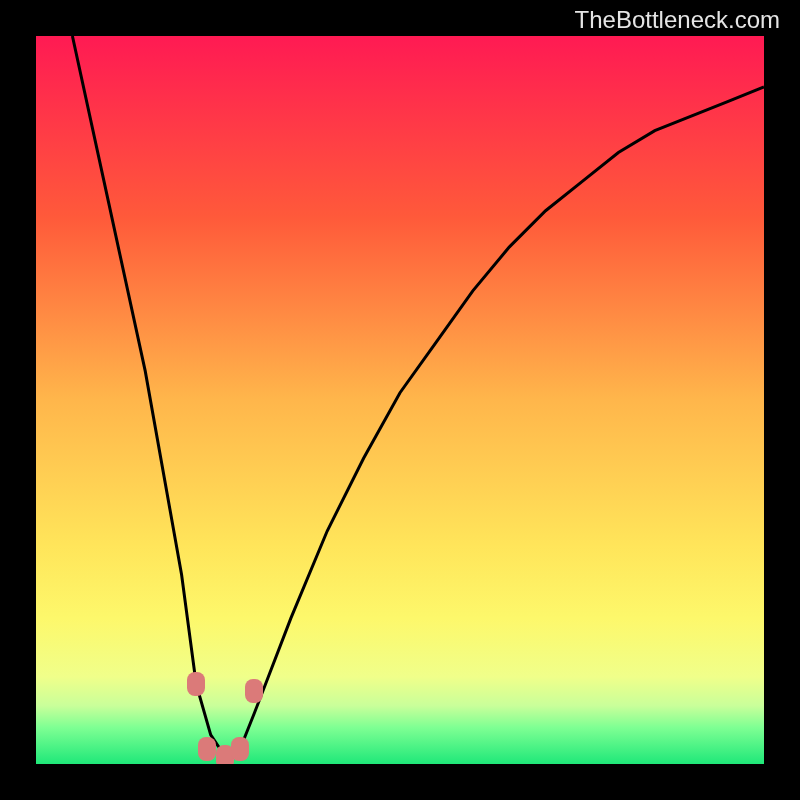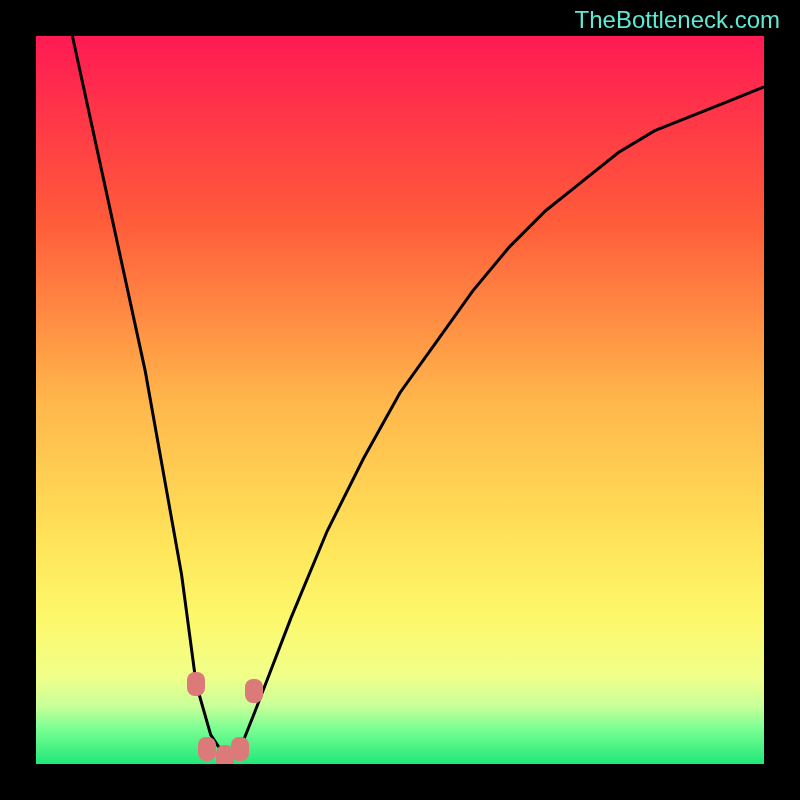--- a/index.html
+++ b/index.html
@@ -1,21 +1,21 @@
 <!DOCTYPE html>
 <html><head>
 <meta charset="utf-8">
 <style>
   * { margin: 0; padding: 0; box-sizing: border-box; }
   body { width: 800px; height: 800px; background: #000; position: relative; overflow: hidden; font-family: Arial, sans-serif; }
   .watermark {
     position: absolute;
     top: 6px;
     right: 20px;
-    color: #5eead4;
+    color: #e5e5e5;
     font-size: 24px;
     font-weight: 500;
     z-index: 10;
     margin-left: 44px;
   }
   .plot-area {
     position: absolute;
     left: 36px;
     top: 36px;
     width: 728px;

